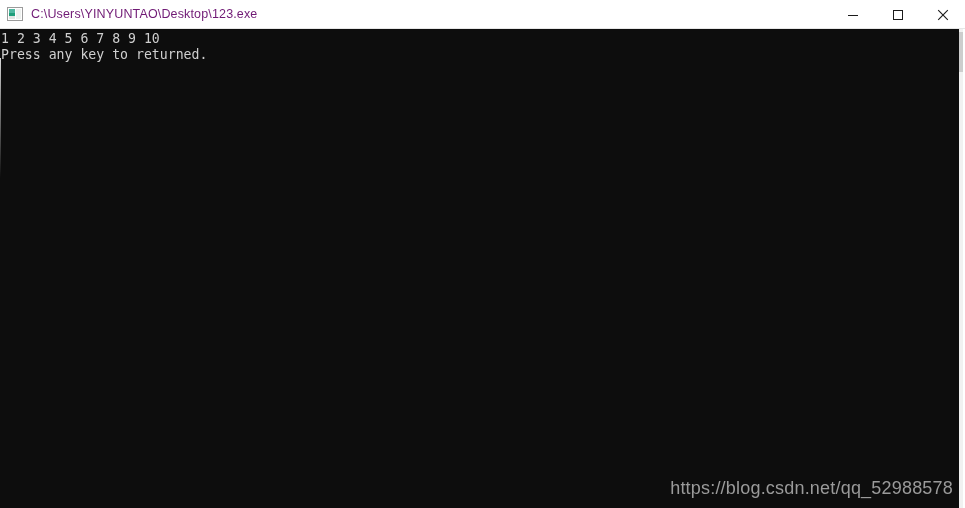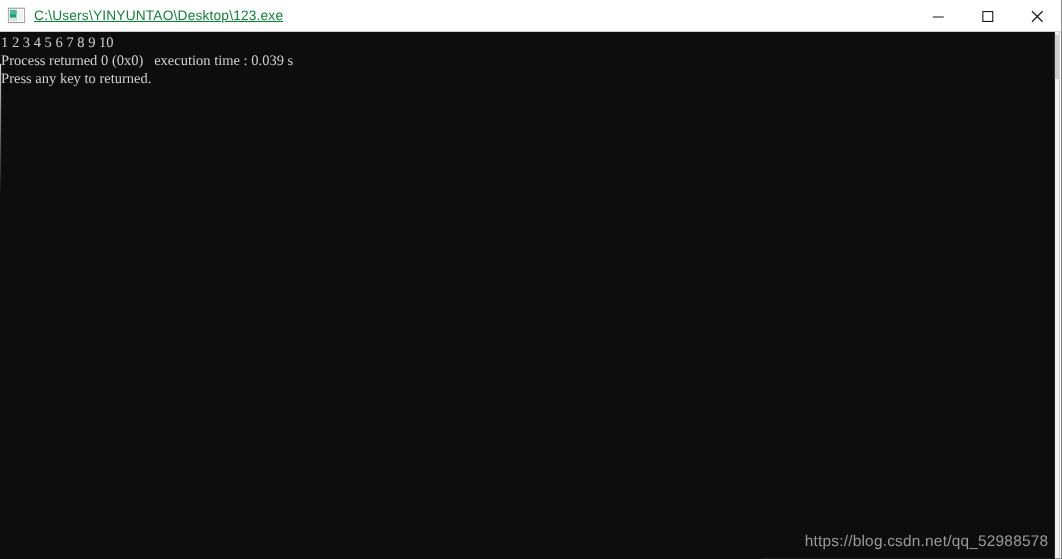--- a/index.html
+++ b/index.html
@@ -42,27 +42,26 @@
     height: 16px;
     margin-left: 7px;
     margin-right: 8px;
     flex: 0 0 auto;
     position: relative;
     display: block;
   }
 
   #title-text {
     font-size: 12.5px;
-    color: #15803d;
+    color: #701a75;
     letter-spacing: 0.15px;
     white-space: nowrap;
     font-family: "Liberation Sans", sans-serif;
     line-height: 29px;
     flex: 0 0 auto;
-    text-decoration: underline;
   }
 
   #window-controls {
     position: absolute;
     top: 0;
     right: 0;
     height: 29px;
     display: flex;
     align-items: stretch;
   }
@@ -99,21 +98,20 @@
     font-size: 13.2px;
     line-height: 16px;
     color: #cfcfcf;
     white-space: pre;
     letter-spacing: 0px;
   }
   .console-line {
     white-space: pre;
     display: block;
     height: 16px;
-    font-family: Liberation Serif, serif;
   }
 
   
   #left-edge {
     position: absolute;
     left: 0;
     top: 29px;
     width: 1px;
     height: 120px;
     background: linear-gradient(to bottom, #d8d8d8 0%, #8b8b8b 35%, rgba(13,13,13,0) 100%);
@@ -144,21 +142,21 @@
     height: 479px;
     background: #ffffff;
   }
 
   
   #watermark {
     position: absolute;
     right: 12px;
     bottom: 9px;
     font-family: "Liberation Sans", sans-serif;
-    font-size: 14px;
+    font-size: 18px;
     color: #9a9a9a;
     letter-spacing: 0.2px;
     white-space: nowrap;
     padding-left: 47px;
   }
 </style>
 </head>
 <body>
 
 <div id="app-window">
@@ -194,21 +192,21 @@
           <line x1="10.8" y1="1.2" x2="1.2" y2="10.8" stroke="#1b1b1b" stroke-width="1.1"></line>
         </svg>
       </button>
     </div>
   </div>
 
   <div id="console-area">
 
     <div id="left-edge"></div>
 
-    <pre id="console-text"><span class="console-line">1 2 3 4 5 6 7 8 9 10</span><span class="console-line">Process returned 0 (0x0)   execution time : 0.039 s</span><span class="console-line">Press any key to returned.</span></pre>
+    <pre id="console-text"><span class="console-line">1 2 3 4 5 6 7 8 9 10</span><span class="console-line">Press any key to returned.</span></pre>
 
     <div id="watermark">https://blog.csdn.net/qq_52988578</div>
   </div>
 
   <div id="scrollbar-track"></div>
   <div id="scrollbar-thumb"></div>
   <div id="right-edge"></div>
 
 </div>
 

